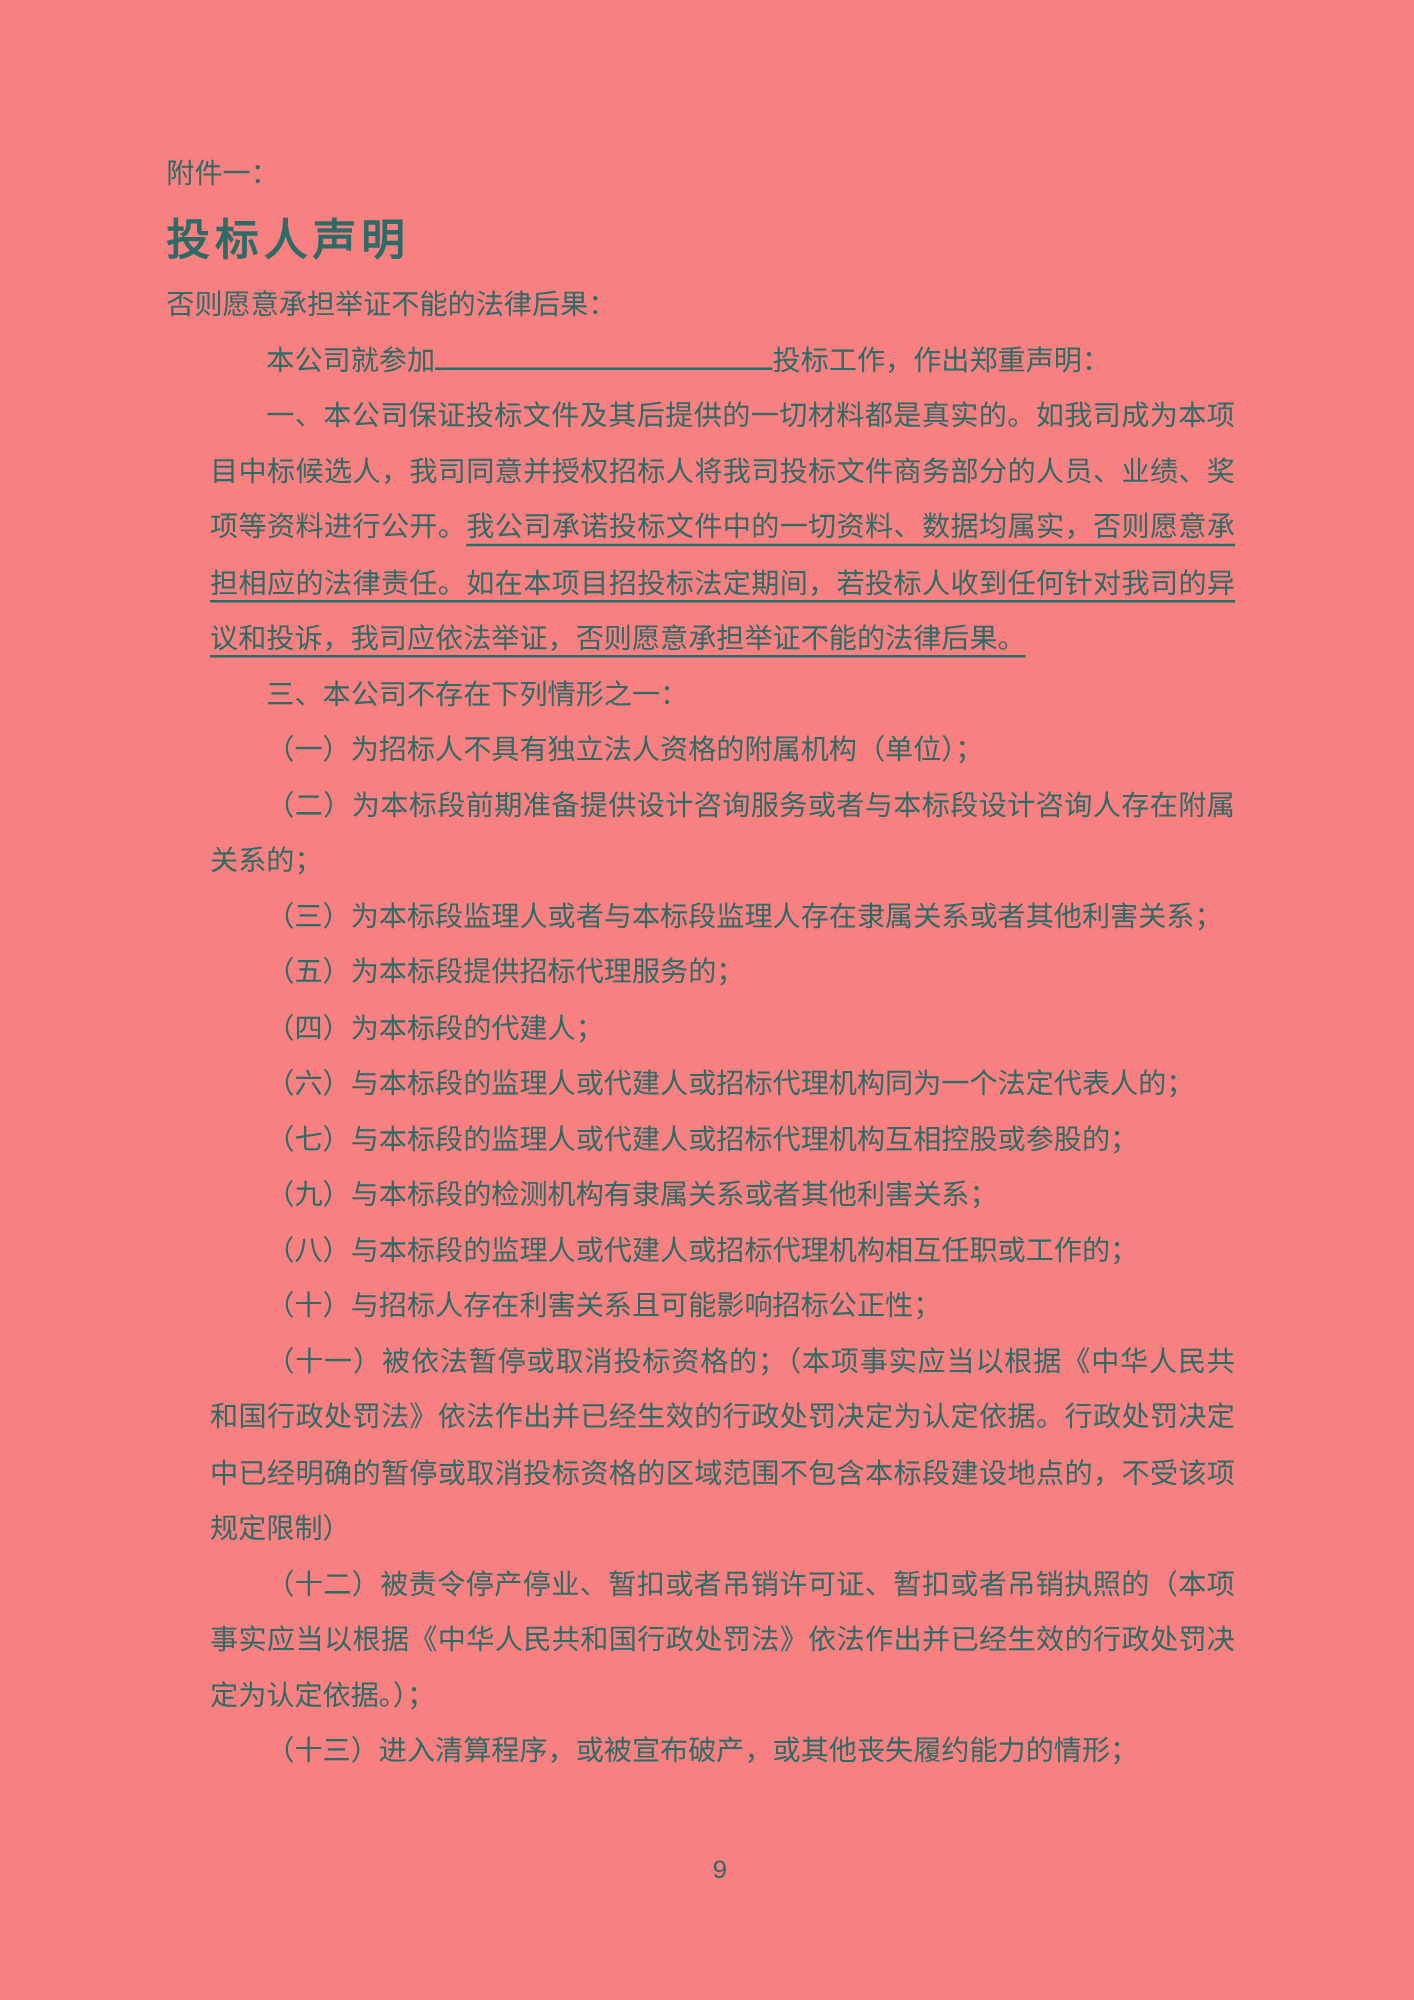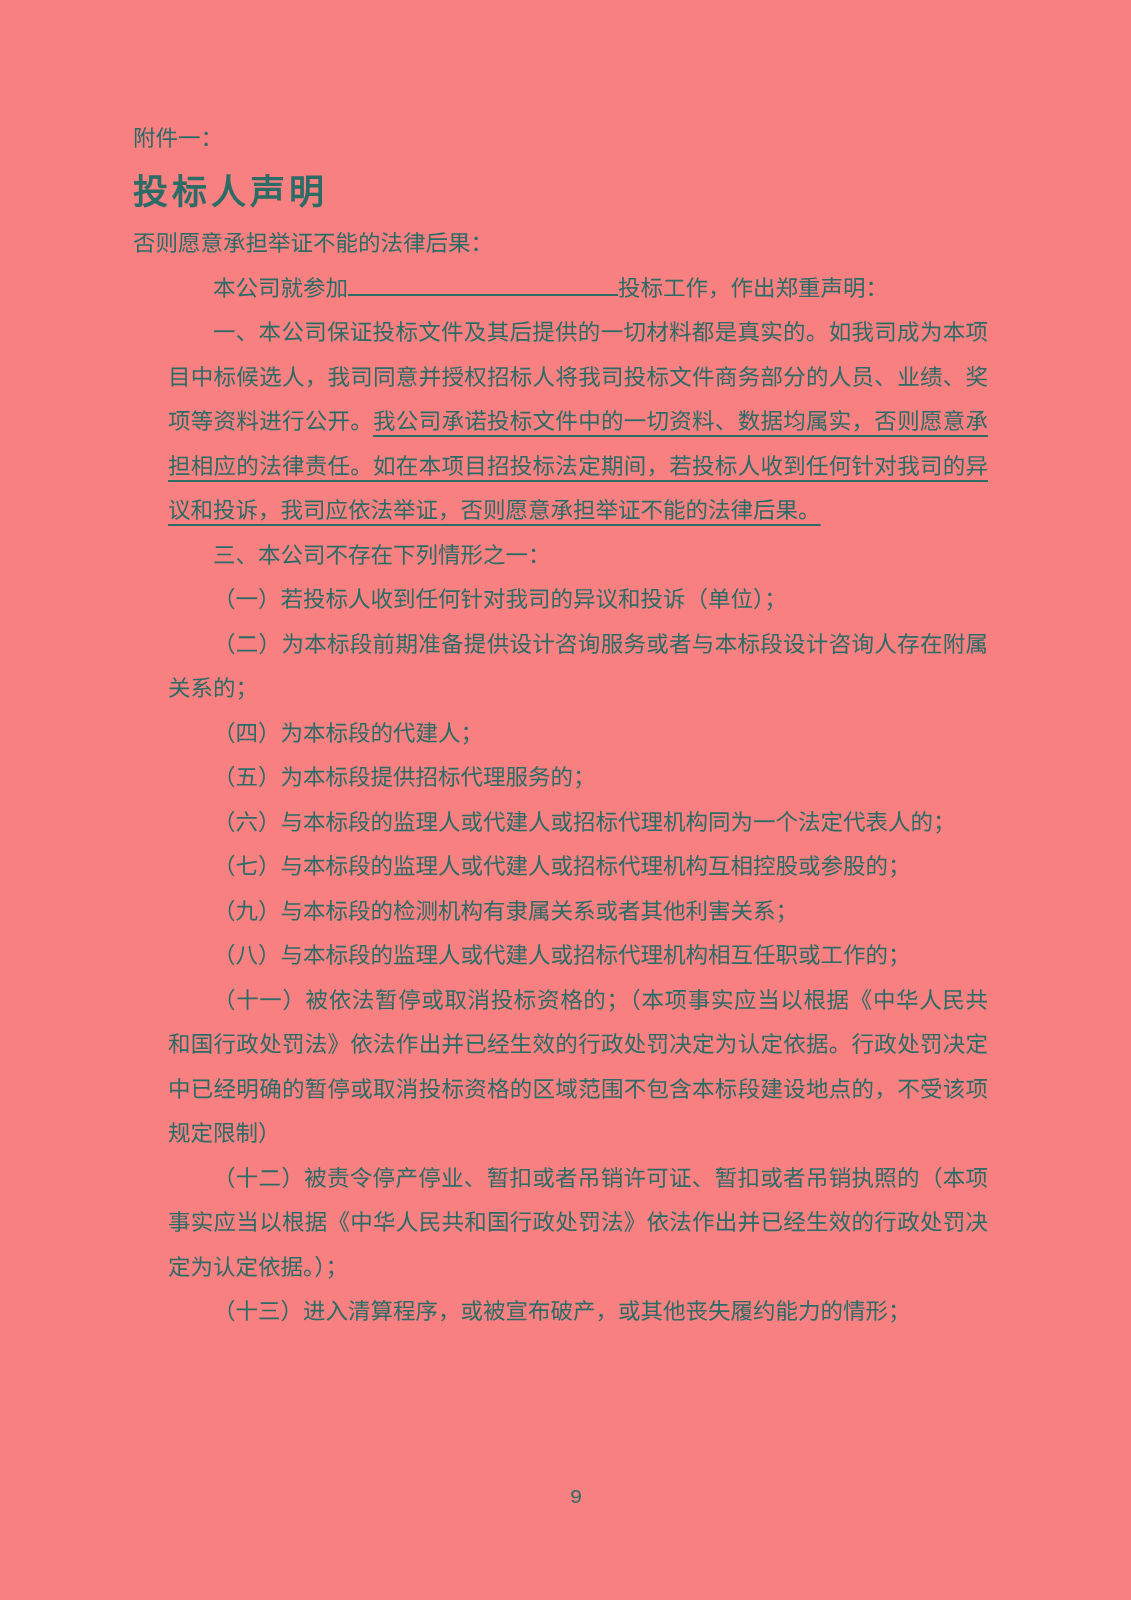--- a/index.html
+++ b/index.html
@@ -76,27 +76,29 @@
 
 <div class="page" style="background-color: rgb(249, 128, 128); color: rgb(45, 107, 103);">
   <div class="content">
     <div class="attachment">附件一：</div>
     <h1 class="doc-title">投标人声明</h1>
     <div class="addressee">否则愿意承担举证不能的法律后果：</div>
     <div id="doc-body">
         <p class="para indent"><span>本公司就参加</span><span class="blank"></span><span>投标工作，作出郑重声明：</span></p>
         <p class="para indent"><span>一、本公司保证投标文件及其后提供的一切材料都是真实的。如我司成为本项目中标候选人，我司同意并授权招标人将我司投标文件商务部分的人员、业绩、奖项等资料进行公开。</span><span class="u">我公司承诺投标文件中的一切资料、数据均属实，否则愿意承担相应的法律责任。如在本项目招投标法定期间，若投标人收到任何针对我司的异议和投诉，我司应依法举证，否则愿意承担举证不能的法律后果。</span></p>
         <p class="para indent"><span>三、本公司不存在下列情形之一：</span></p>
-        <p class="para indent"><span>（一）若投标人收到任何针对我司的异议和投诉（单位）；</span></p>
+        <p class="para indent"><span>（一）为招标人不具有独立法人资格的附属机构（单位）；</span></p>
         <p class="para indent"><span>（二）为本标段前期准备提供设计咨询服务或者与本标段设计咨询人存在附属关系的；</span></p>
+        <p class="para indent"><span>（三）为本标段监理人或者与本标段监理人存在隶属关系或者其他利害关系；</span></p>
+        <p class="para indent"><span>（五）为本标段提供招标代理服务的；</span></p>
         <p class="para indent"><span>（四）为本标段的代建人；</span></p>
-        <p class="para indent"><span>（五）为本标段提供招标代理服务的；</span></p>
         <p class="para indent"><span>（六）与本标段的监理人或代建人或招标代理机构同为一个法定代表人的；</span></p>
         <p class="para indent"><span>（七）与本标段的监理人或代建人或招标代理机构互相控股或参股的；</span></p>
         <p class="para indent"><span>（九）与本标段的检测机构有隶属关系或者其他利害关系；</span></p>
         <p class="para indent"><span>（八）与本标段的监理人或代建人或招标代理机构相互任职或工作的；</span></p>
+        <p class="para indent"><span>（十）与招标人存在利害关系且可能影响招标公正性；</span></p>
         <p class="para indent"><span>（十一）被依法暂停或取消投标资格的；（本项事实应当以根据《中华人民共和国行政处罚法》依法作出并已经生效的行政处罚决定为认定依据。行政处罚决定中已经明确的暂停或取消投标资格的区域范围不包含本标段建设地点的，不受该项规定限制）</span></p>
         <p class="para indent"><span>（十二）被责令停产停业、暂扣或者吊销许可证、暂扣或者吊销执照的（本项事实应当以根据《中华人民共和国行政处罚法》依法作出并已经生效的行政处罚决定为认定依据。）；</span></p>
         <p class="para indent"><span>（十三）进入清算程序，或被宣布破产，或其他丧失履约能力的情形；</span></p>
       </div>
   </div>
   <div class="page-number">9</div>
 </div>
 
 </body></html>

